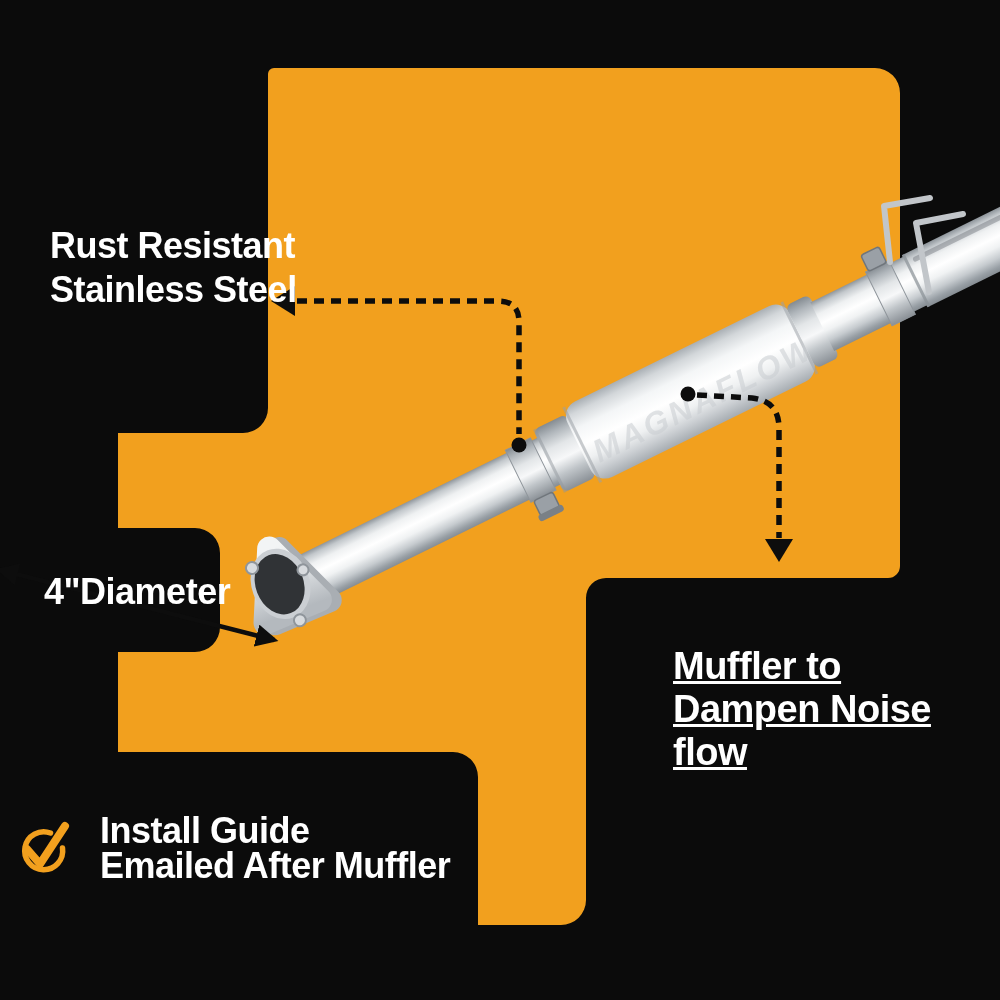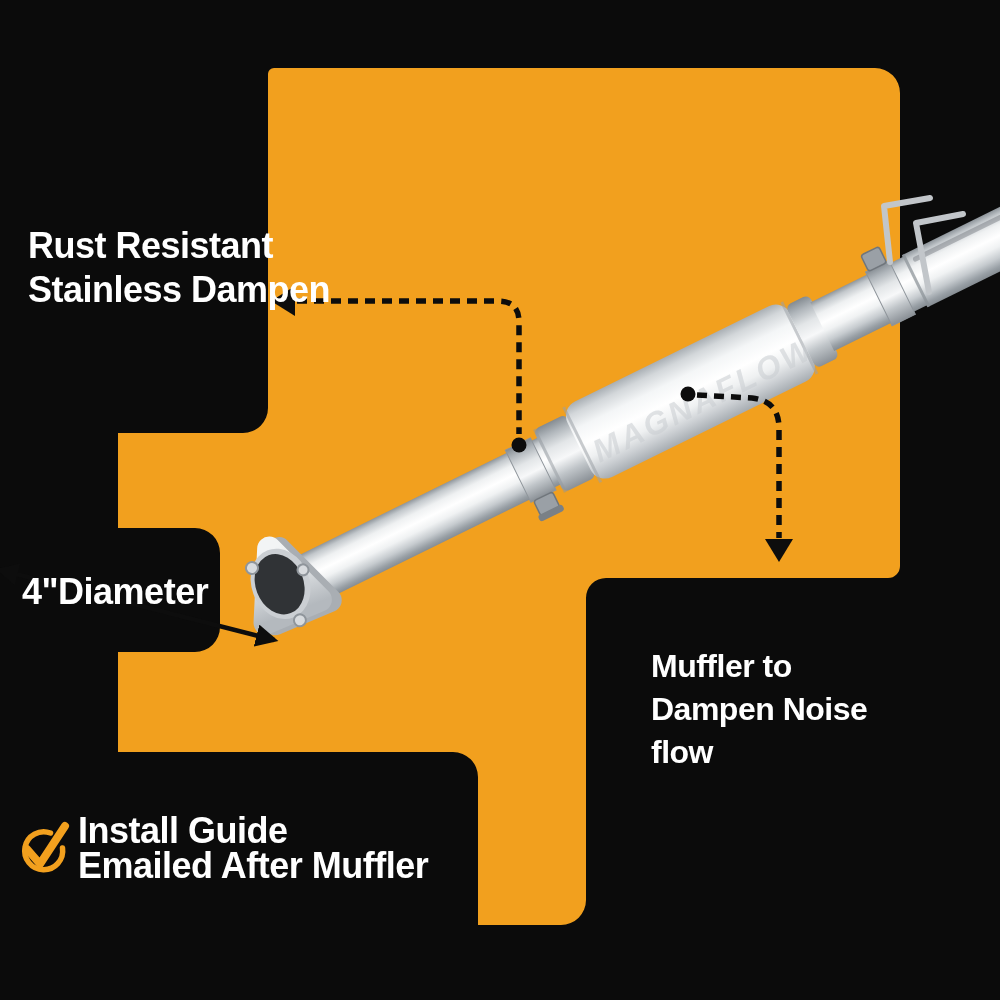--- a/index.html
+++ b/index.html
@@ -6,24 +6,24 @@
   body{
     width:1000px;height:1000px;position:relative;overflow:hidden;
     background:#0B0B0B;
     font-family:"Liberation Sans", sans-serif;
   }
   #scene{position:absolute;left:0;top:0;}
   .callout{
     position:absolute;color:#FFFFFF;font-weight:bold;
     letter-spacing:-0.5px;white-space:nowrap;
   }
-  .callout .line{display:block;}
+  .callout .line{display:block;margin-left:22px;}
   #callout-rust{left:28px;top:224px;font-size:36px;line-height:44px;}
   #callout-diameter{left:22px;top:570px;font-size:36px;line-height:44px;}
-  #callout-muffler{left:651px;top:645px;font-size:32px;line-height:43px;}
+  #callout-muffler{left:651px;top:645px;font-size:38px;line-height:43px;text-decoration:underline;}
   #callout-install{left:78px;top:813px;font-size:36px;line-height:35px;}
 </style>
 </head>
 <body>
 
 <svg id="scene" width="1000" height="1000" viewBox="0 0 1000 1000">
   <defs>
     <linearGradient id="gMetal" x1="0" y1="0" x2="0" y2="1">
       <stop offset="0" stop-color="#8E959B"></stop>
         <stop offset="0.10" stop-color="#C3C8CC"></stop>
@@ -148,21 +148,21 @@
   </g>
 
   <g fill="none" stroke="#F2A01E" stroke-linecap="round" stroke-linejoin="round">
     <path d="M 62.5,848 A 19,19 0 1 1 50.5,833" stroke-width="5.5"></path>
     <path d="M 27,849 L 40,864 L 65,826" stroke-width="8"></path>
   </g>
 </svg>
 
 <div class="callout" id="callout-rust">
   <span class="line">Rust Resistant</span>
-  <span class="line">Stainless Dampen</span>
+  <span class="line">Stainless Steel</span>
 </div>
 
 <div class="callout" id="callout-diameter">
   <span class="line">4"Diameter</span>
 </div>
 
 <div class="callout" id="callout-muffler">
   <span class="line">Muffler to</span>
   <span class="line">Dampen Noise</span>
   <span class="line">flow</span>

